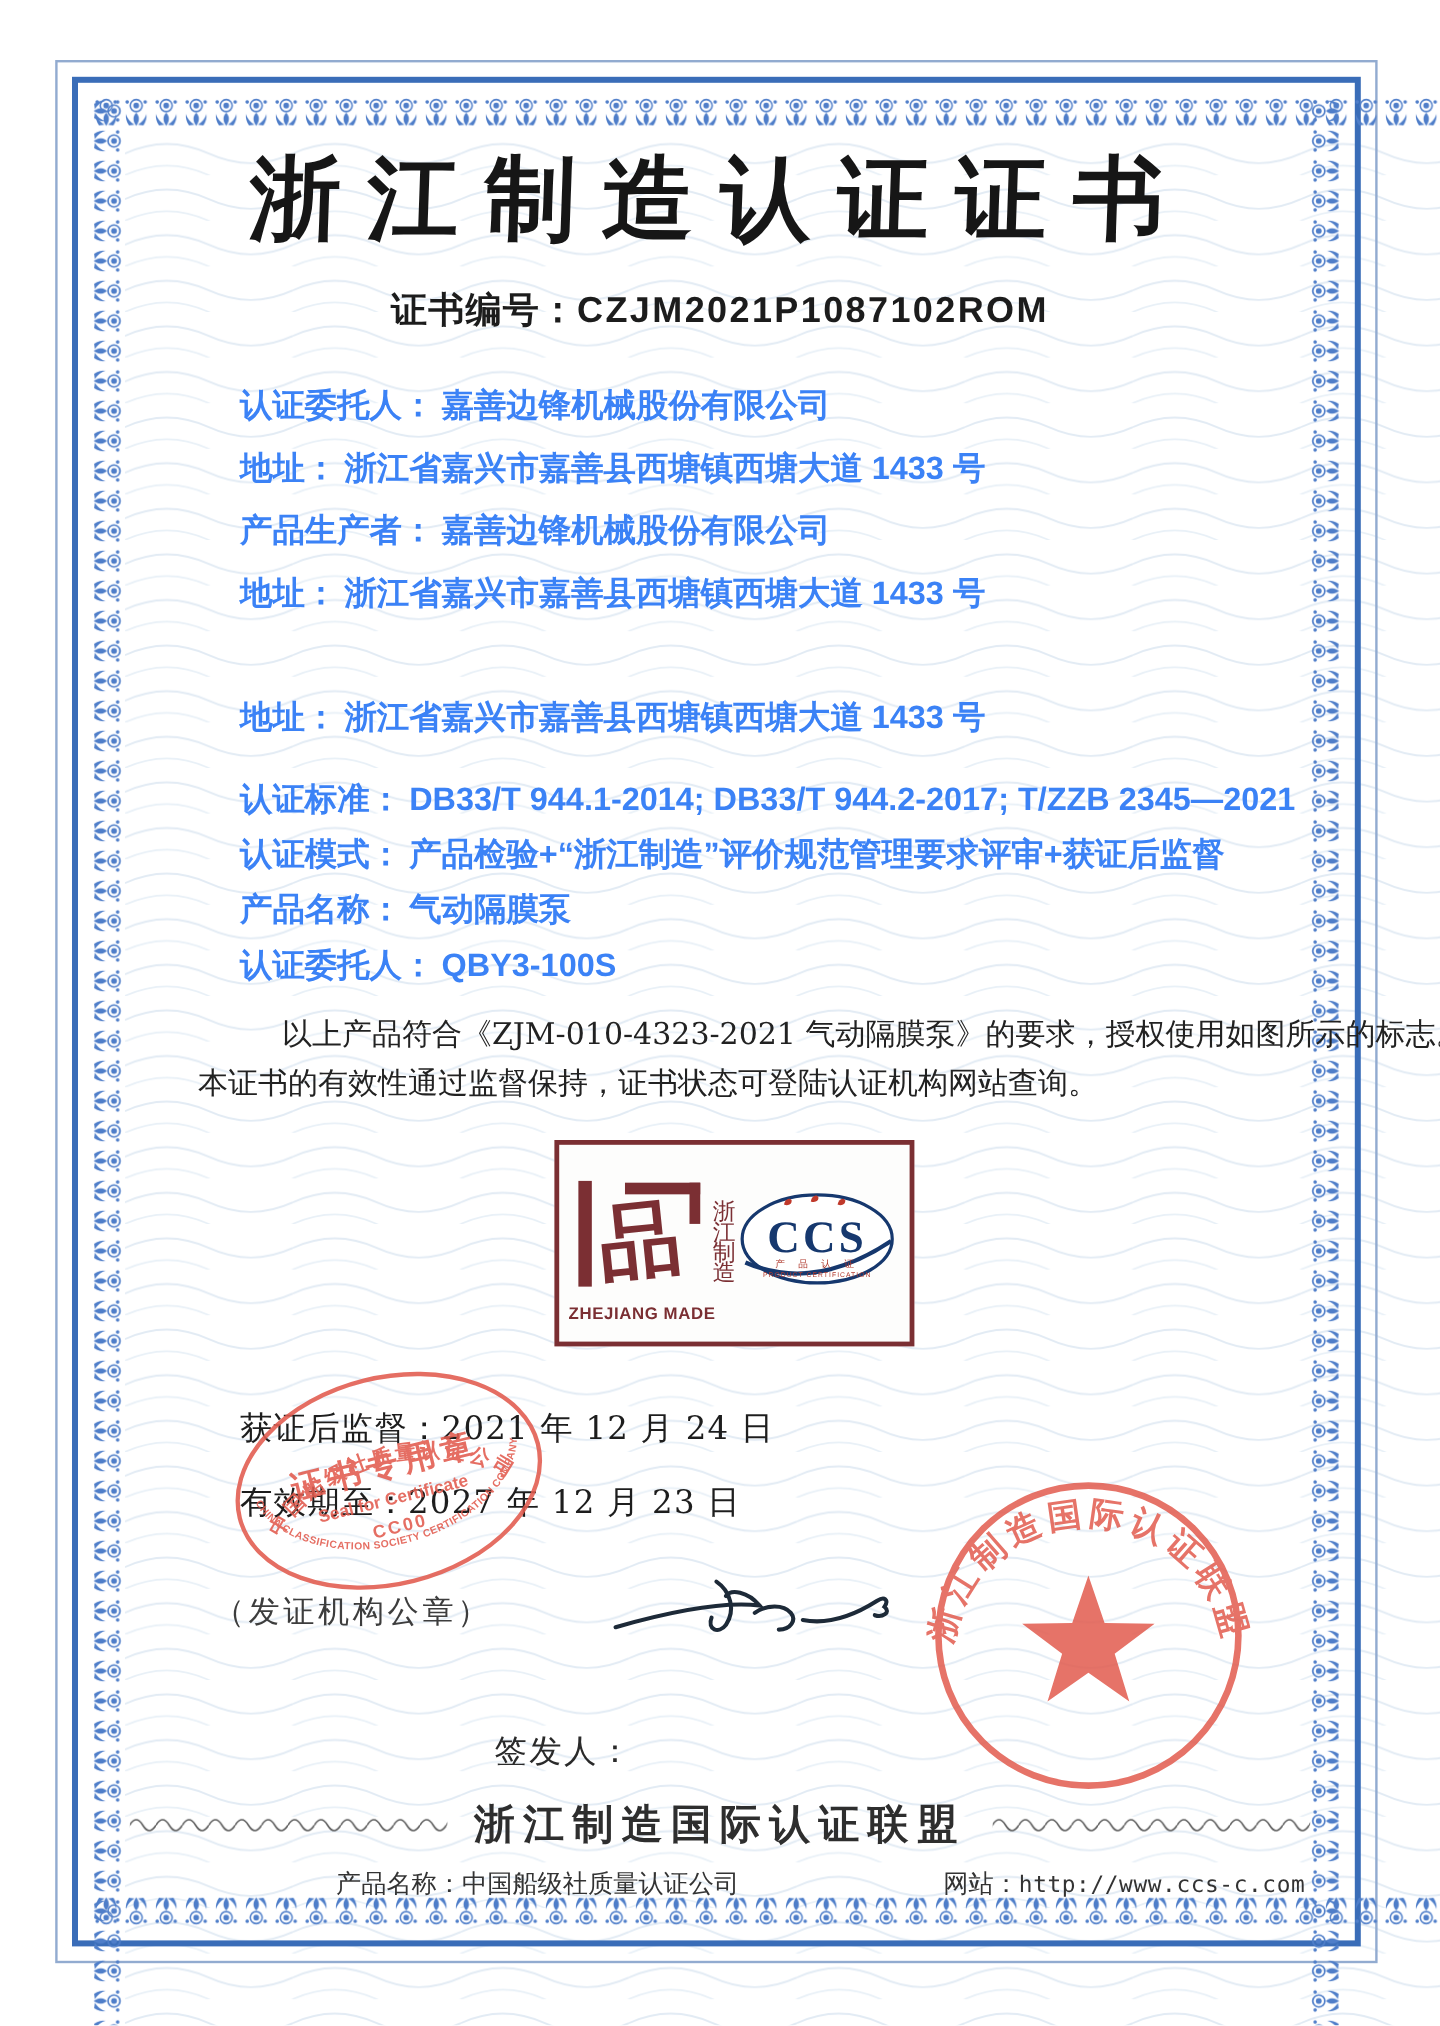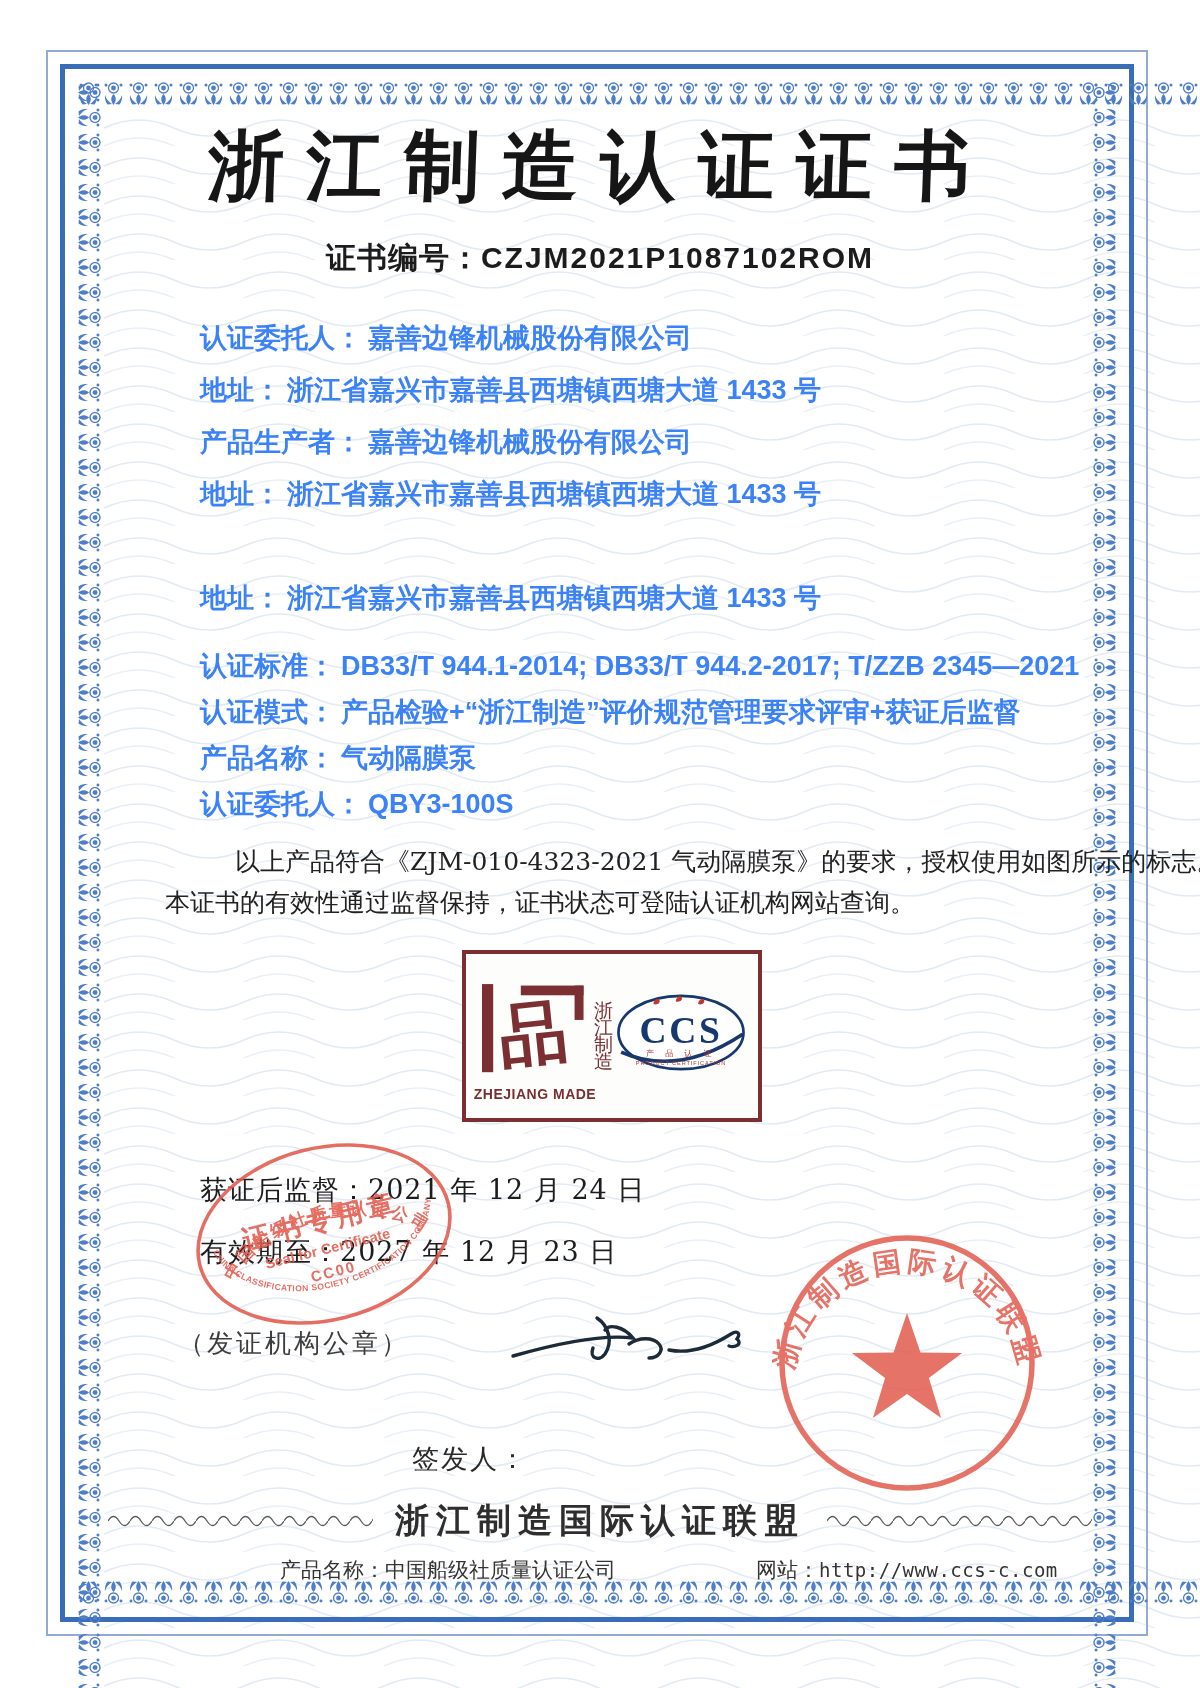--- a/index.html
+++ b/index.html
@@ -37,21 +37,21 @@
   .badge-caption{font-size:14px;font-weight:700;color:#7b2f33;letter-spacing:0.5px;white-space:nowrap;margin-top:-4px;}
   .vtext{width:20px;font-size:19px;line-height:17px;font-weight:400;color:#7b2f33;word-break:break-all;text-align:center;margin-right:1px;}
   
   .seal-left{left:188px;top:1138px;transform:rotate(-14deg);opacity:0.88;z-index:3;}
   .seal-right{left:772px;top:1228px;opacity:0.85;z-index:3;}
   .sig{left:505px;top:1302px;z-index:3;}
   
   .band{left:108px;right:108px;top:1498px;display:flex;align-items:center;justify-content:center;z-index:2;}
   .band-title{font-size:34px;font-weight:700;letter-spacing:7px;color:#2e2e2e;margin:0 22px;white-space:nowrap;}
   .footer-issuer{left:280px;top:1556px;font-family:"DejaVu Serif","Liberation Serif",serif;font-size:21px;color:#333;}
-  .footer-site{left:756px;top:1556px;font-family:"DejaVu Serif","Liberation Serif",serif;font-size:21px;color:#333;}
+  .footer-site{left:786px;top:1556px;font-family:"DejaVu Serif","Liberation Serif",serif;font-size:21px;color:#333;}
   .footer-site .url{font-family:"DejaVu Sans Mono","Liberation Mono",monospace;font-size:19px;letter-spacing:0.5px;}
 </style>
 </head>
 <body>
 
 <div class="page">
 
   <svg class="waves" width="100%" height="100%">
     <defs>
       <pattern id="pWave" width="140" height="38" patternUnits="userSpaceOnUse">

